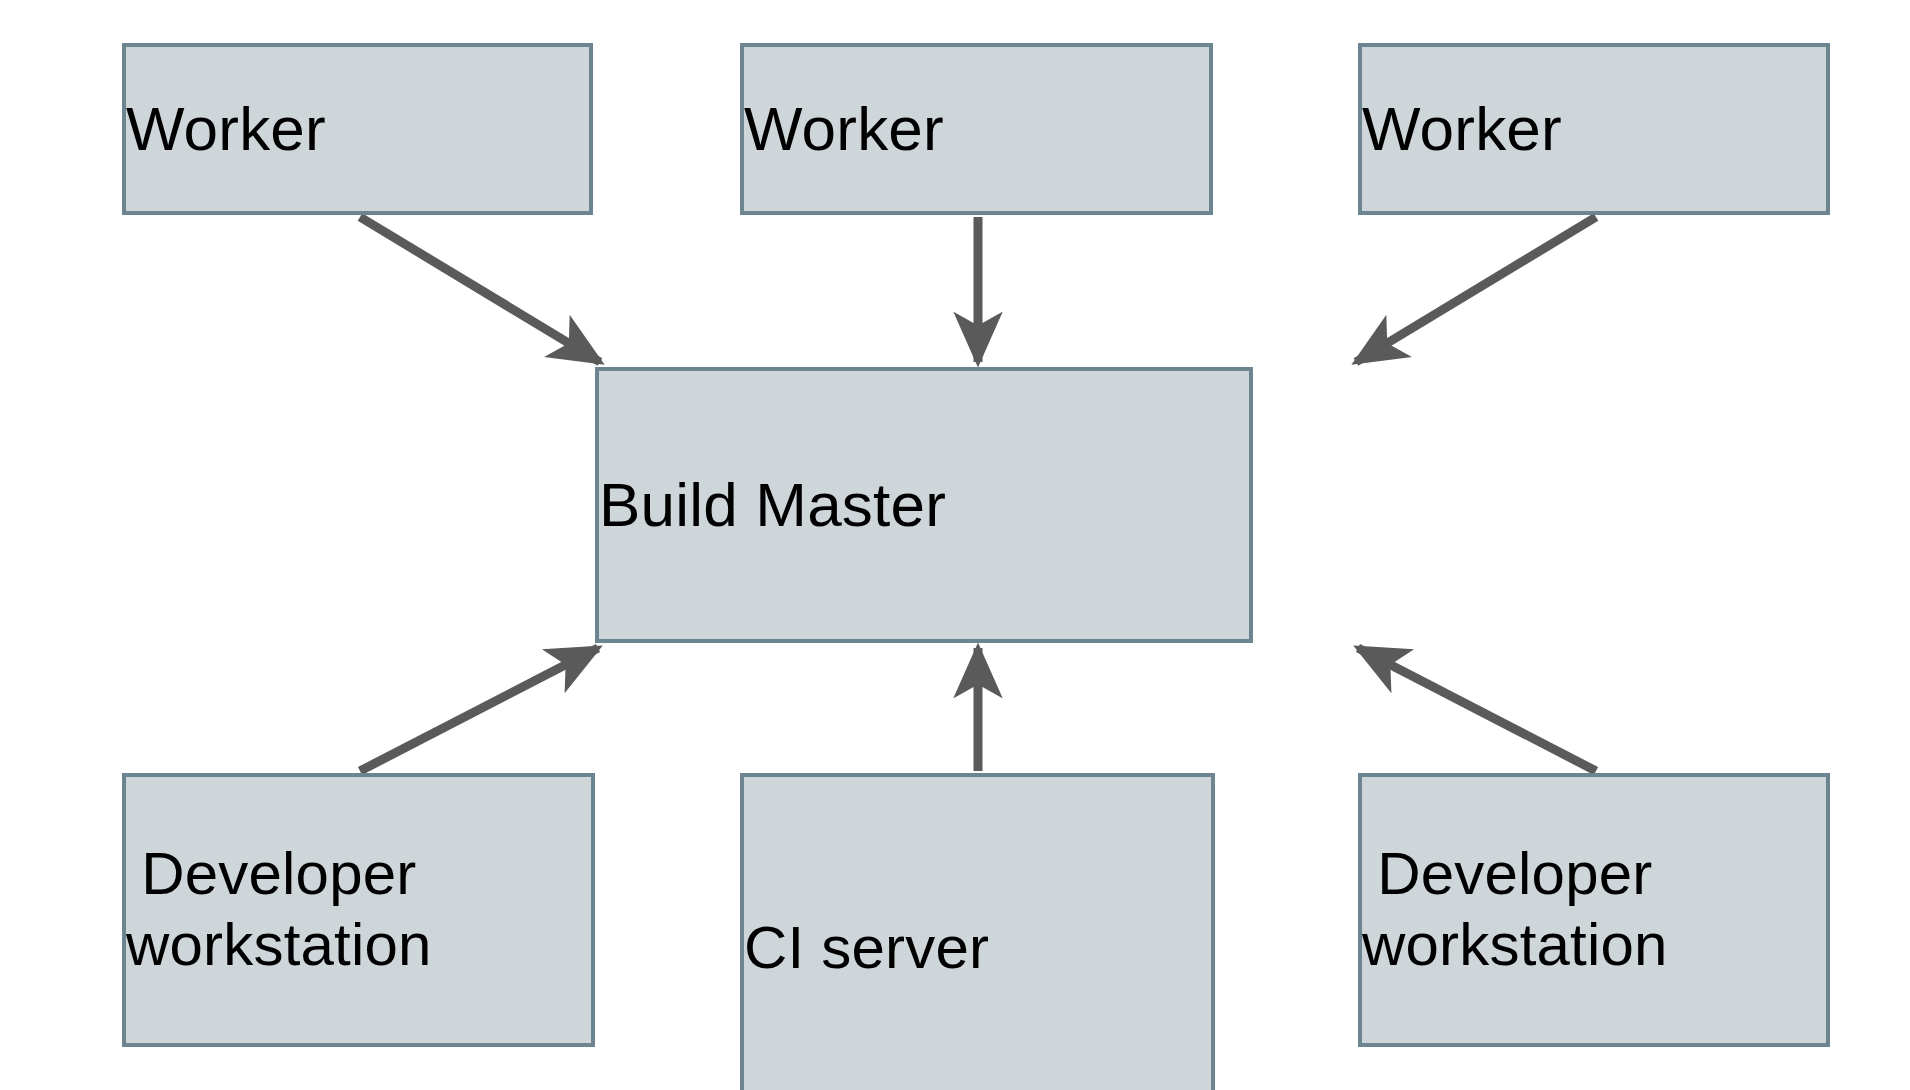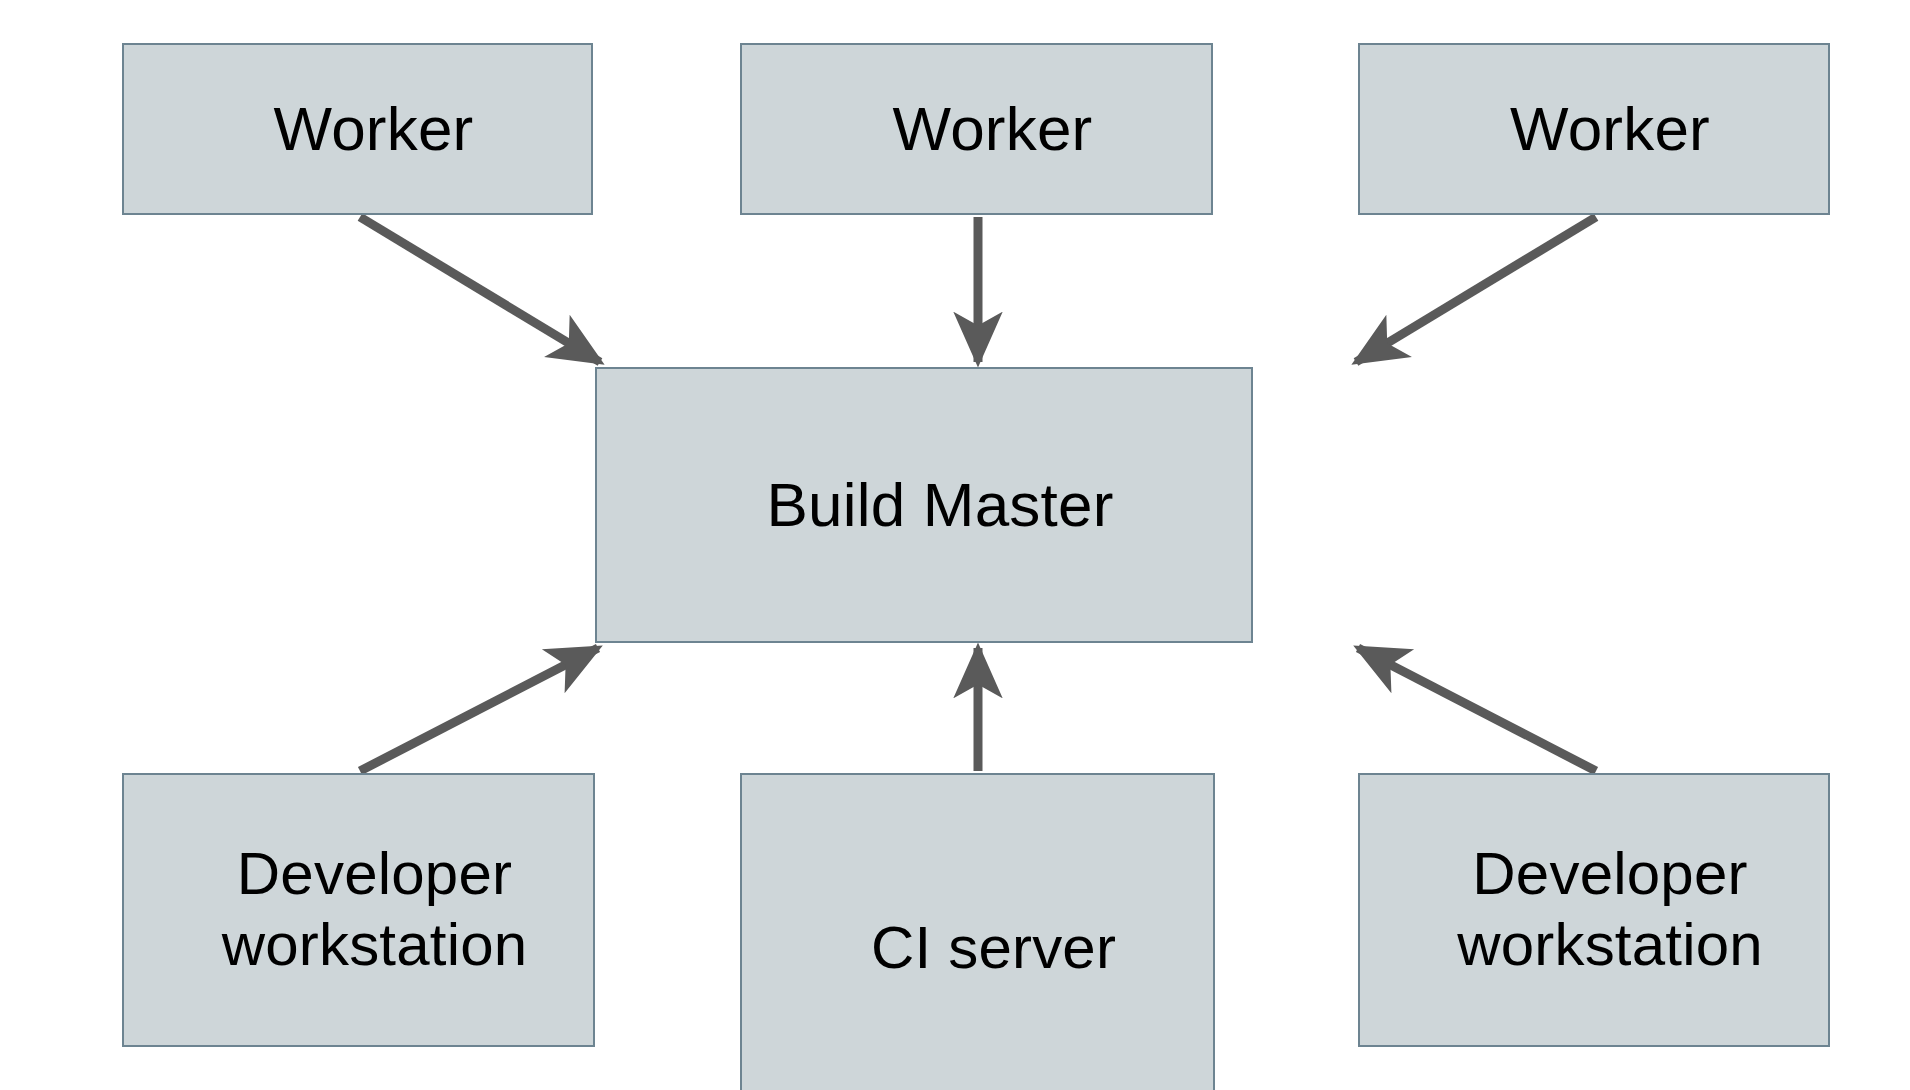--- a/index.html
+++ b/index.html
@@ -22,26 +22,24 @@
     left: 0;
     top: 0;
     width: 1910px;
     height: 1090px;
     pointer-events: none;
   }
   .node {
     position: absolute;
     box-sizing: border-box;
     background: #ced6d9;
-    border: 2px solid #c2410c;
+    border: 4px solid #c2410c;
     display: flex;
     align-items: center;
-    justify-content: center;
     text-align: center;
-    padding-left: 32px;
   }
   .node-label {
     color: #000000;
     font-weight: 400;
     line-height: 1.18;
     white-space: pre-line;
     letter-spacing: 0.2px;
   }
   .size-lg { font-size: 62px; }
   .size-md { font-size: 60px; }

